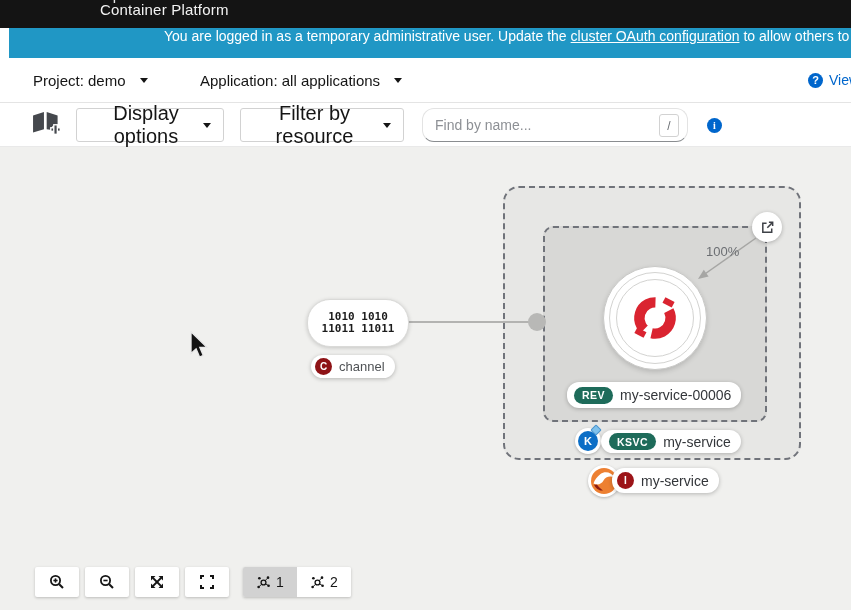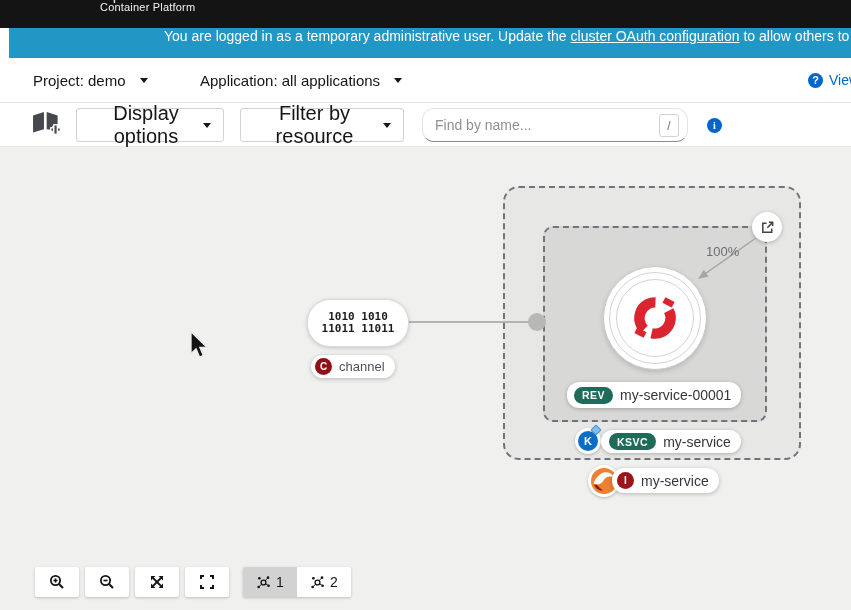--- a/index.html
+++ b/index.html
@@ -2,21 +2,21 @@
 <html><head>
 <meta charset="utf-8">
 <style>
   html,body{margin:0;padding:0;width:851px;height:610px;overflow:hidden;
     font-family:"Liberation Sans",sans-serif;background:#fff;}
   .app{position:relative;width:851px;height:610px;overflow:hidden;}
 
   
   .masthead{position:absolute;left:0;top:0;width:851px;height:28px;background:#141414;overflow:hidden;}
   .masthead-sliver{position:absolute;left:101px;top:-14px;color:#e8e8e8;font-size:15px;}
-  .masthead-title{position:absolute;left:100px;top:1px;color:#f2f2f2;font-size:11px;letter-spacing:.2px;}
+  .masthead-title{position:absolute;left:100px;top:1px;color:#f2f2f2;font-size:15px;letter-spacing:.2px;}
 
   
   .banner{position:absolute;left:9px;top:28px;width:851px;height:30px;background:#2097c5;
     color:#fff;font-size:14px;display:flex;align-items:flex-start;white-space:nowrap;padding-left:155px;box-sizing:border-box;}
   .banner span{margin-right:4px;}
   .banner-link{color:#fff;text-decoration:underline;cursor:pointer;margin-right:4px;}
 
   
   .context-bar{position:absolute;left:0;top:58px;width:851px;height:45px;background:#fff;border-bottom:1px solid #e4e4e4;box-sizing:border-box;}
   .ctx-toggle{position:absolute;top:0;height:44px;display:flex;align-items:center;gap:14px;background:none;border:none;
@@ -205,21 +205,21 @@
   </div>
 
   <svg class="traffic-arrow" width="72" height="52" viewBox="0 0 72 52">
     <line x1="66" y1="7" x2="12" y2="45" stroke="#a6a6a4" stroke-width="1.5"></line>
     <polygon points="8,48 18.6,45.5 13.8,38.7" fill="#a6a6a4"></polygon>
   </svg>
   <span class="traffic-label">100%</span>
 
   <div class="label-chip chip-rev">
     <span class="badge-pill">REV</span>
-    <span>my-service-00001</span>
+    <span>my-service-00006</span>
   </div>
 
   <div class="ksvc-icon">
     <span class="k-circle">K</span>
     <span class="k-diamond"></span>
   </div>
   <div class="label-chip chip-ksvc">
     <span class="badge-pill">KSVC</span>
     <span>my-service</span>
   </div>

